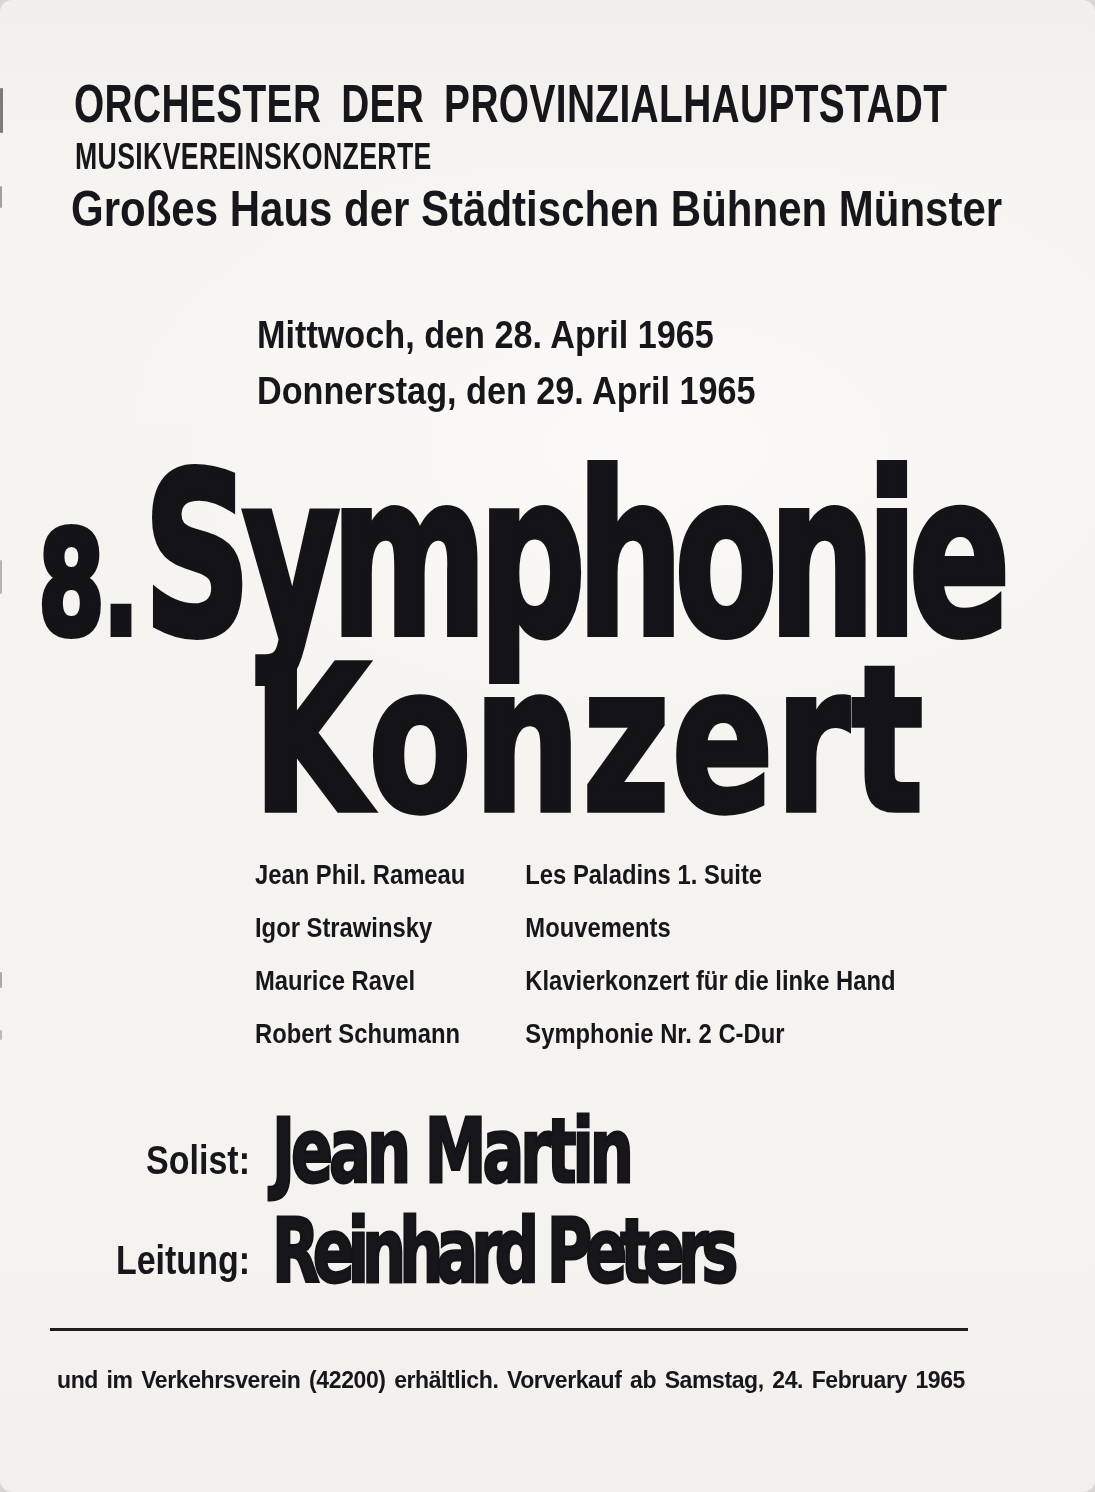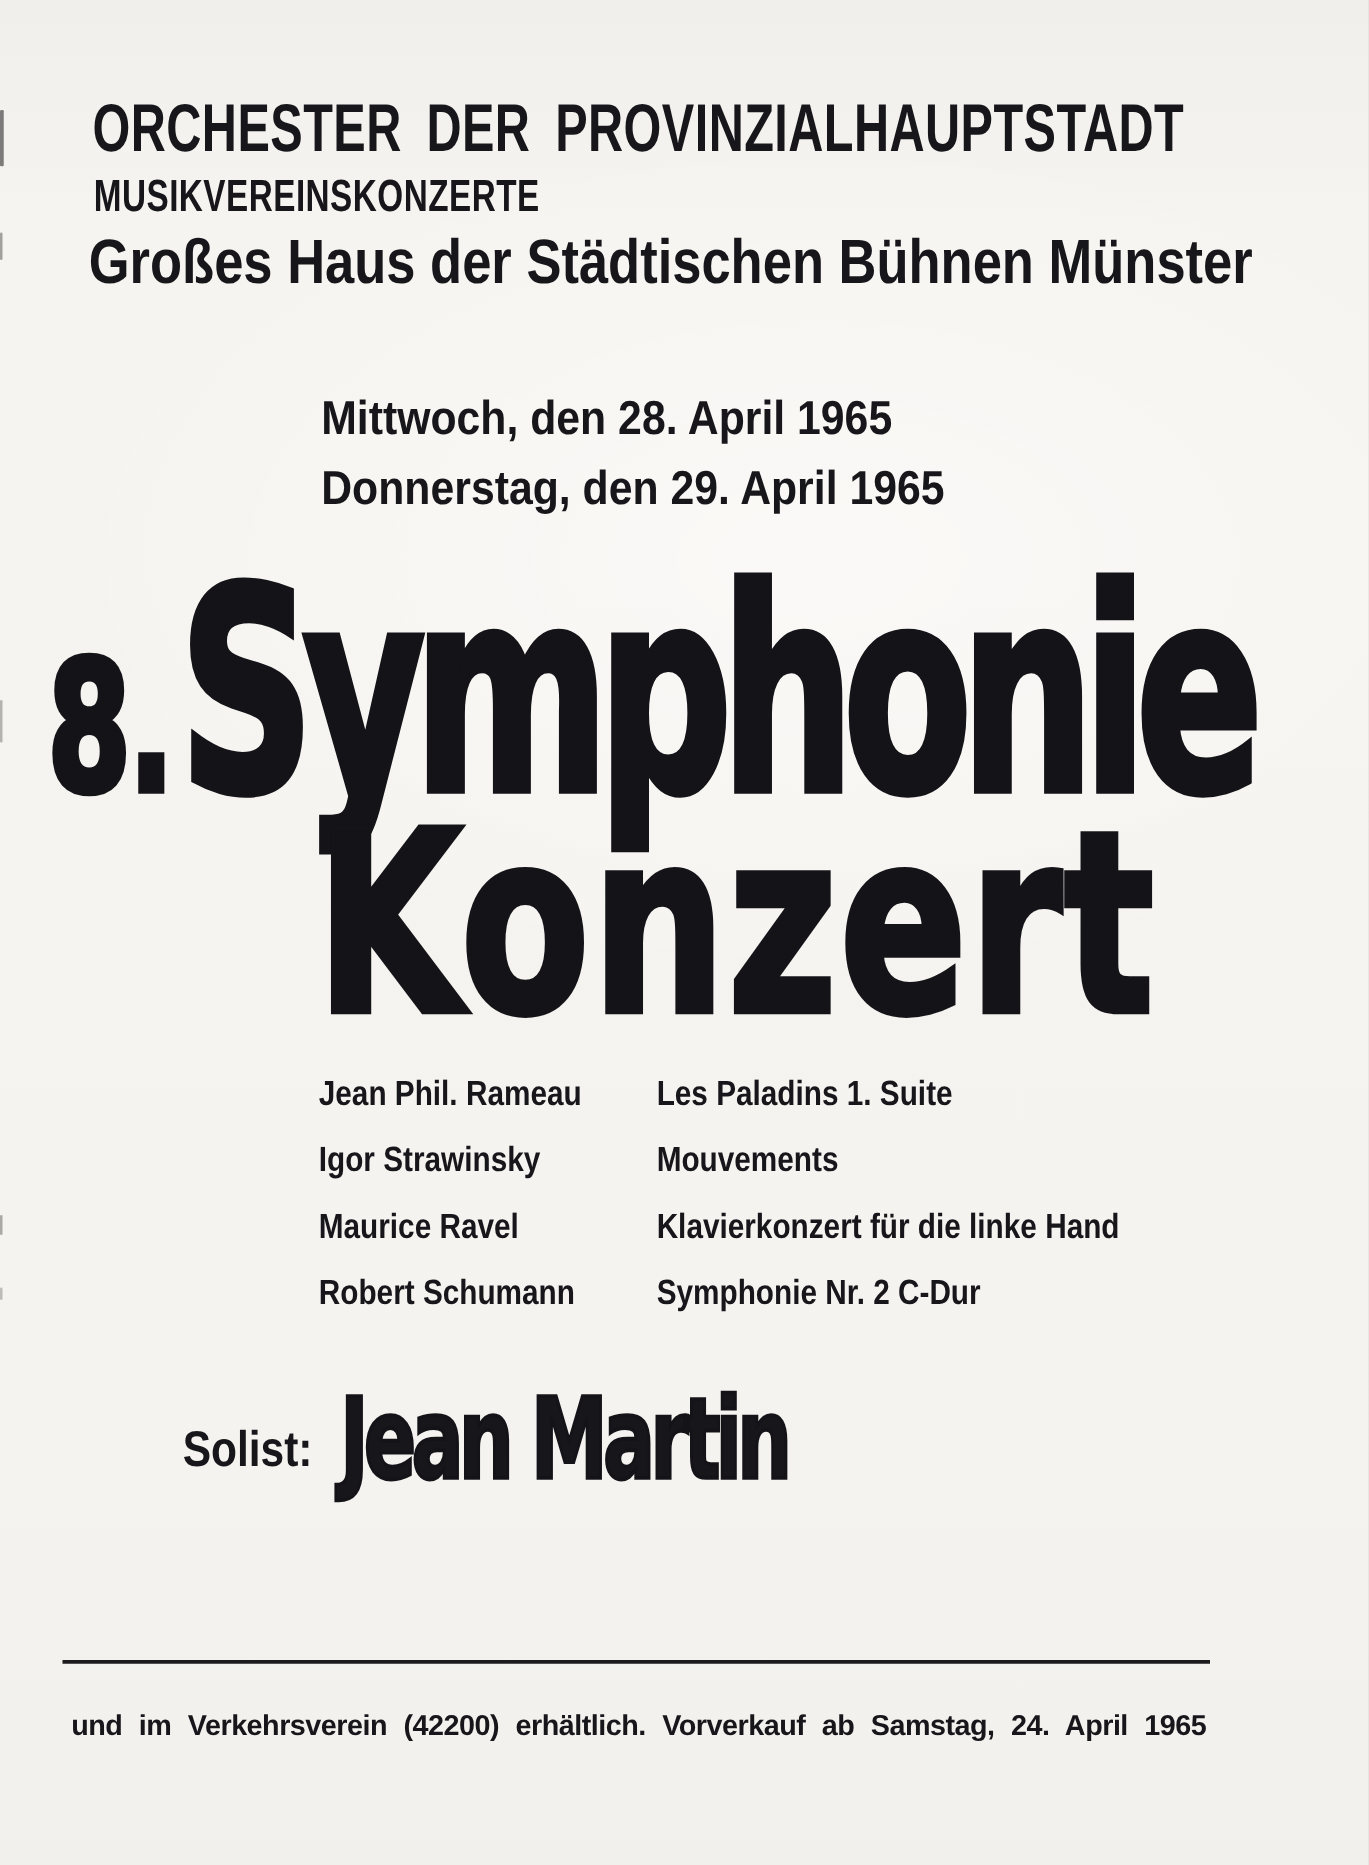--- a/index.html
+++ b/index.html
@@ -7,20 +7,21 @@
     position: relative;
     width: 1095px;
     height: 1492px;
     margin: 0 auto;
     overflow: hidden;
     background:
       radial-gradient(ellipse 900px 500px at 60% 30%, rgba(255,255,255,0.5), rgba(255,255,255,0) 70%),
       linear-gradient(180deg, #f1efeb 0%, #f6f4f0 12%, #f5f3ef 80%, #f2f0ec 100%);
     color: #17161a;
     font-family: "Liberation Sans", sans-serif;
+    border-radius: 12px;
   }
   .abs { position: absolute; line-height: 1; }
 
   
   .artifact { position: absolute; left: 0; background: #3a3a3a; border-radius: 1px; }
   .a1 { top: 88px;  width: 3px; height: 45px; opacity: .65; }
   .a2 { top: 186px; width: 2px; height: 22px; opacity: .45; }
   .a3 { top: 560px; width: 2px; height: 34px; opacity: .35; }
   .a4 { top: 972px; width: 2px; height: 16px; opacity: .4;  }
   .a5 { top: 1030px; width: 2px; height: 10px; opacity: .3; }
@@ -182,20 +183,24 @@
       <div>Robert Schumann</div>
       <div>Symphonie Nr. 2 C-Dur</div>
     </div>
   </div>
 
   <div class="abs credit-row r1">
     <div class="credit-role">Solist:</div>
     <div class="credit-name">Jean Martin</div>
   </div>
 
+  <div class="abs credit-row r2">
+    <div class="credit-role">Leitung:</div>
+    <div class="credit-name">Reinhard Peters</div>
+  </div>
 
   <hr class="divider">
 
   <footer class="abs tickets">
-    <div class="ticket-line">und im Verkehrsverein (42200) erhältlich. Vorverkauf ab Samstag, 24. April 1965</div>
+    <div class="ticket-line">und im Verkehrsverein (42200) erhältlich. Vorverkauf ab Samstag, 24. February 1965</div>
   </footer>
 
 </div>
 
 </body></html>

